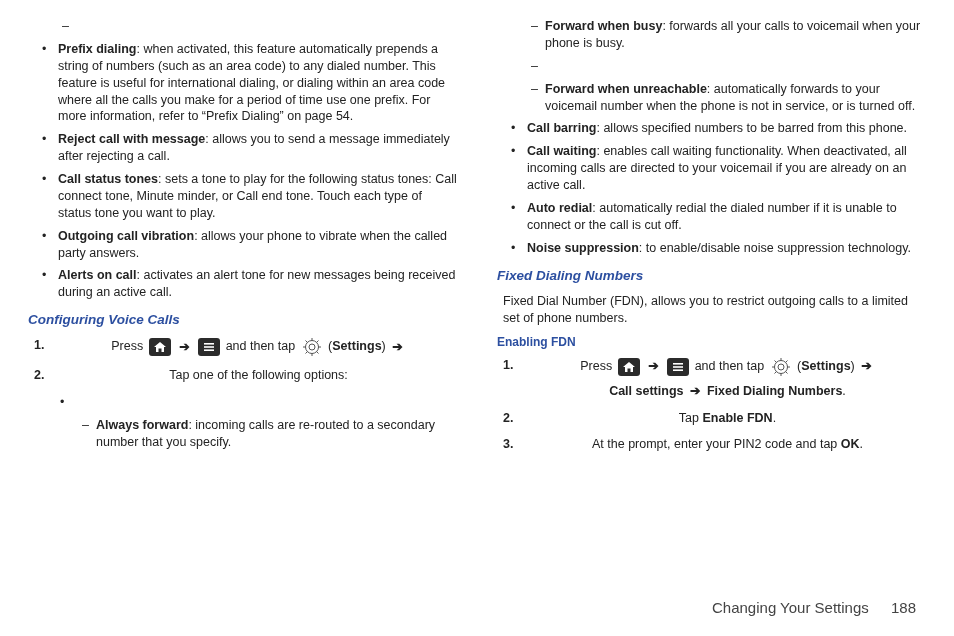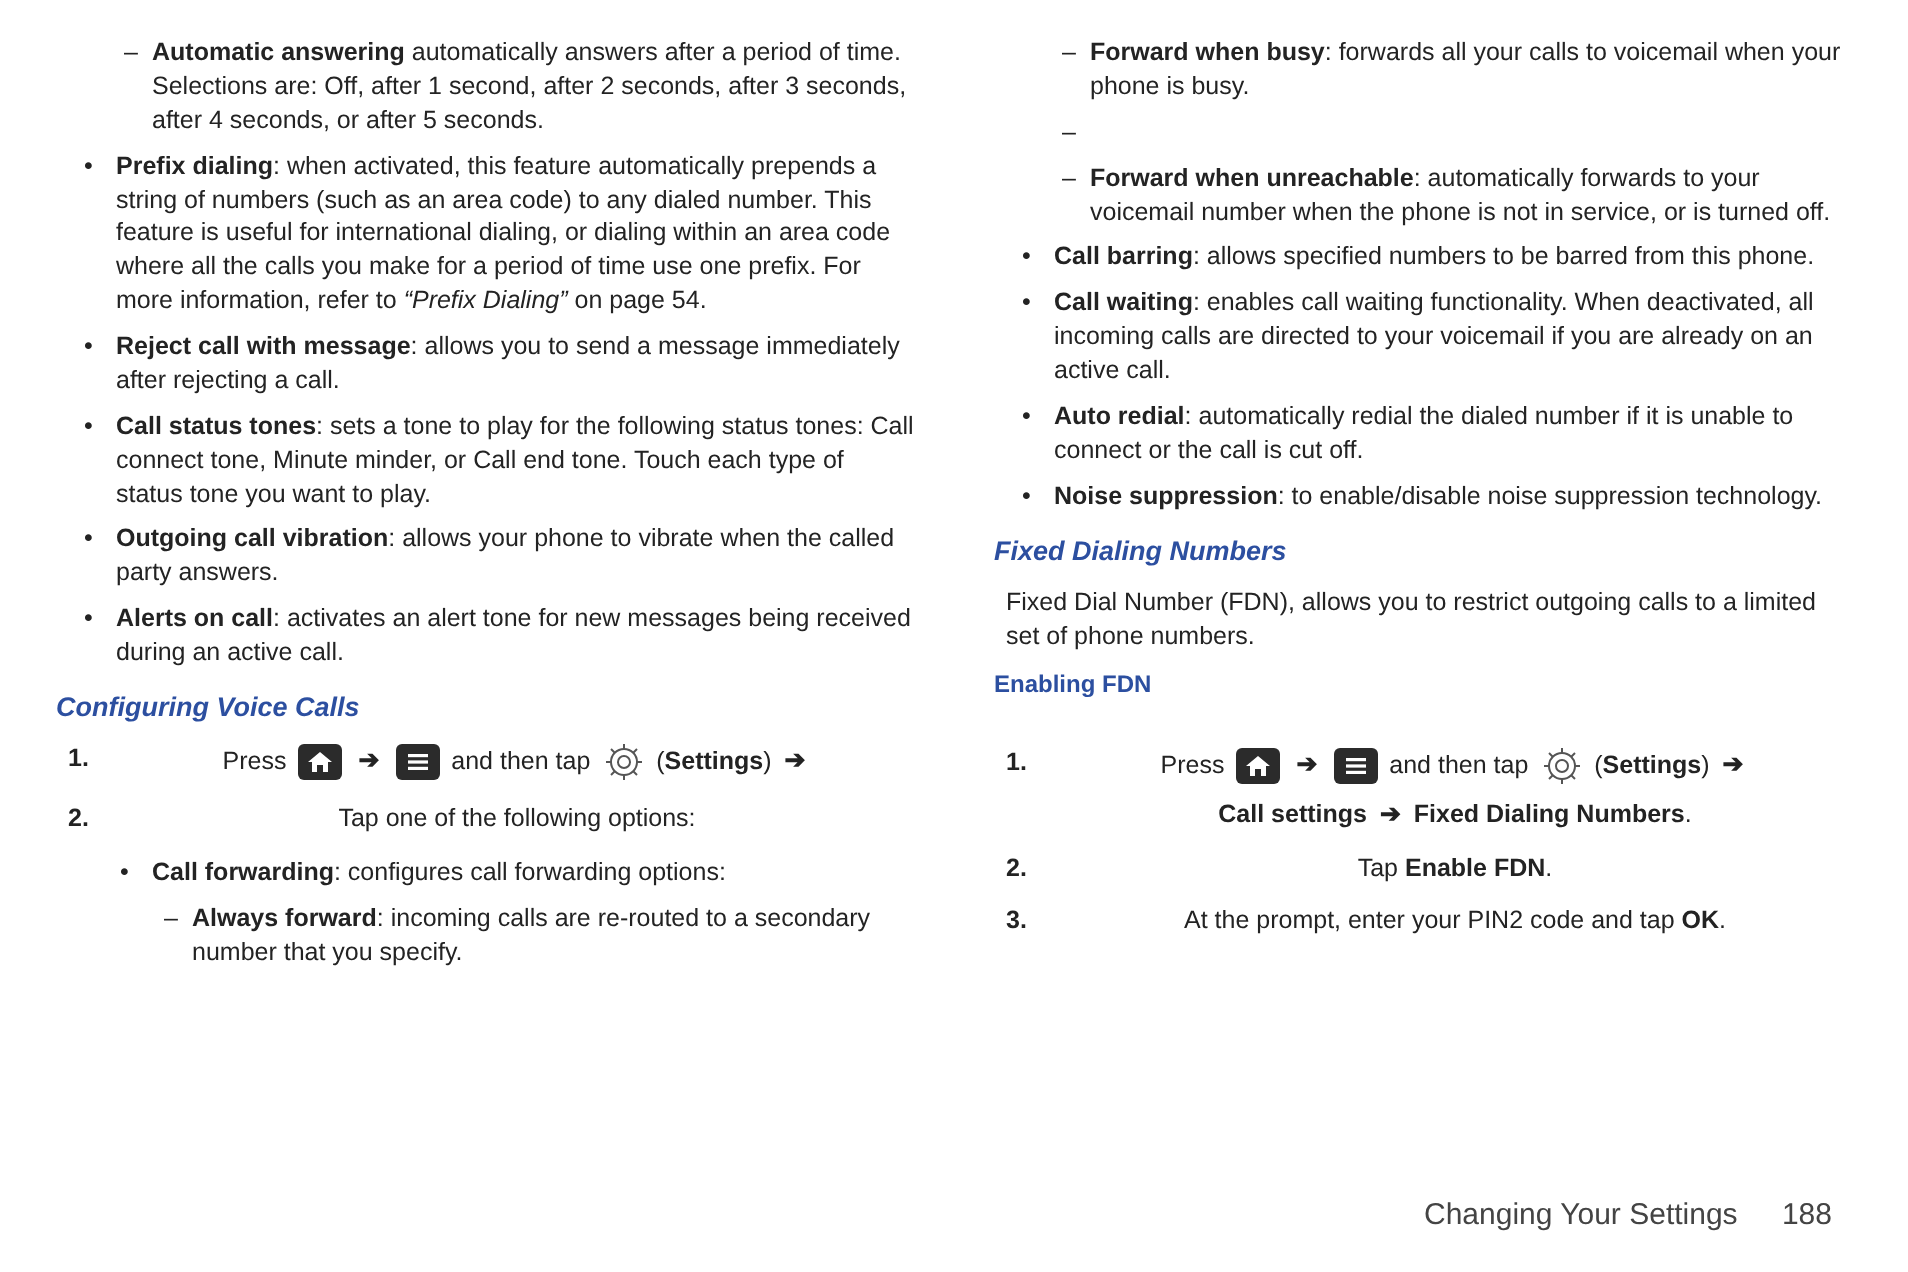--- a/index.html
+++ b/index.html
@@ -62,23 +62,23 @@
     font-style: italic;
     font-weight: bold;
     font-family: Arial, Helvetica, sans-serif;
     font-size: 13.5px;
     margin: 10px 0 8px 0;
   }
   .h-blue-sm {
     color: #2c4fa0;
     font-weight: bold;
     font-size: 12px;
-    margin: 8px 0 22px 0;
-  }
-  .ital { font-style: italic; }
+    margin: 8px 0 6px 0;
+  }
+  .ital { }
   .footer {
     position: absolute;
     right: 38px;
     bottom: 18px;
     font-size: 15px;
     color: #444;
   }
   .footer .pn { margin-left: 18px; }
   .icon-box {
     display: inline-flex;
@@ -117,23 +117,20 @@
 </style>
 </head>
 <body>
 
 <div class="page">
 
   <div class="col col-left">
 
     <div class="dash-item">
       <span class="dash">–</span>
-      <span class="content">
-        <b>Automatic answering</b><span> automatically answers after a period of time. Selections are: Off, after 1 second, after 2 seconds, after 3 seconds, after 4 seconds, or after 5 seconds.</span>
-      </span>
     </div>
 
     <div class="bullet-item">
       <span class="bul">•</span>
       <span class="content">
         <b>Prefix dialing</b><span>: when activated, this feature automatically prepends a string of numbers (such as an area code) to any dialed number. This feature is useful for international dialing, or dialing within an area code where all the calls you make for a period of time use one prefix. For more information, refer to </span><span class="ital">“Prefix Dialing”</span><span>  on page 54.</span>
       </span>
     </div>
 
     <div class="bullet-item">
@@ -204,23 +201,20 @@
       </span>
     </div>
 
     <div class="num-item">
       <span class="num">2.</span>
       <span class="content">Tap one of the following options:</span>
     </div>
 
     <div class="bullet-item num-sub">
       <span class="bul">•</span>
-      <span class="content">
-        <b>Call forwarding</b><span>: configures call forwarding options:</span>
-      </span>
     </div>
 
     <div class="dash-item" style="padding-left:54px">
       <span class="dash">–</span>
       <span class="content">
         <b>Always forward</b><span>: incoming calls are re-routed to a secondary number that you specify.</span>
       </span>
     </div>
 
   </div>

